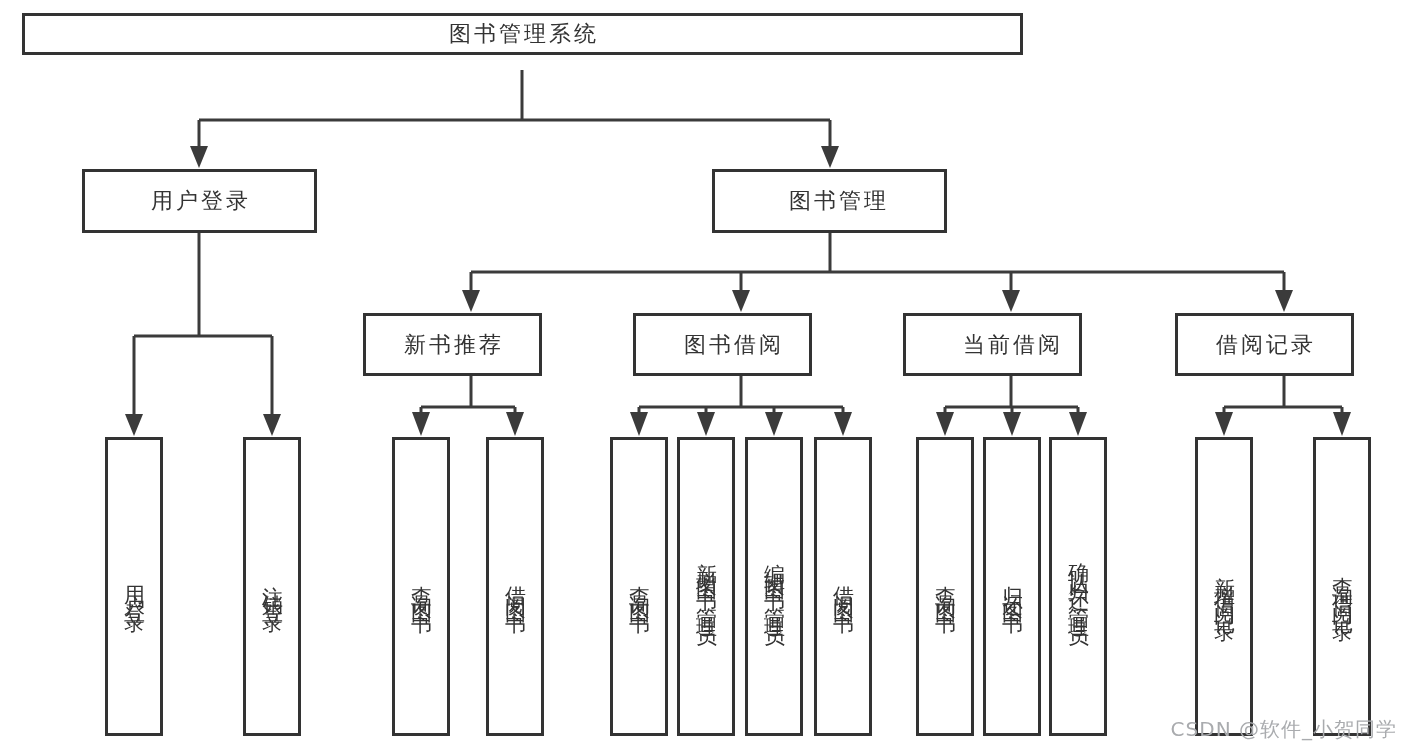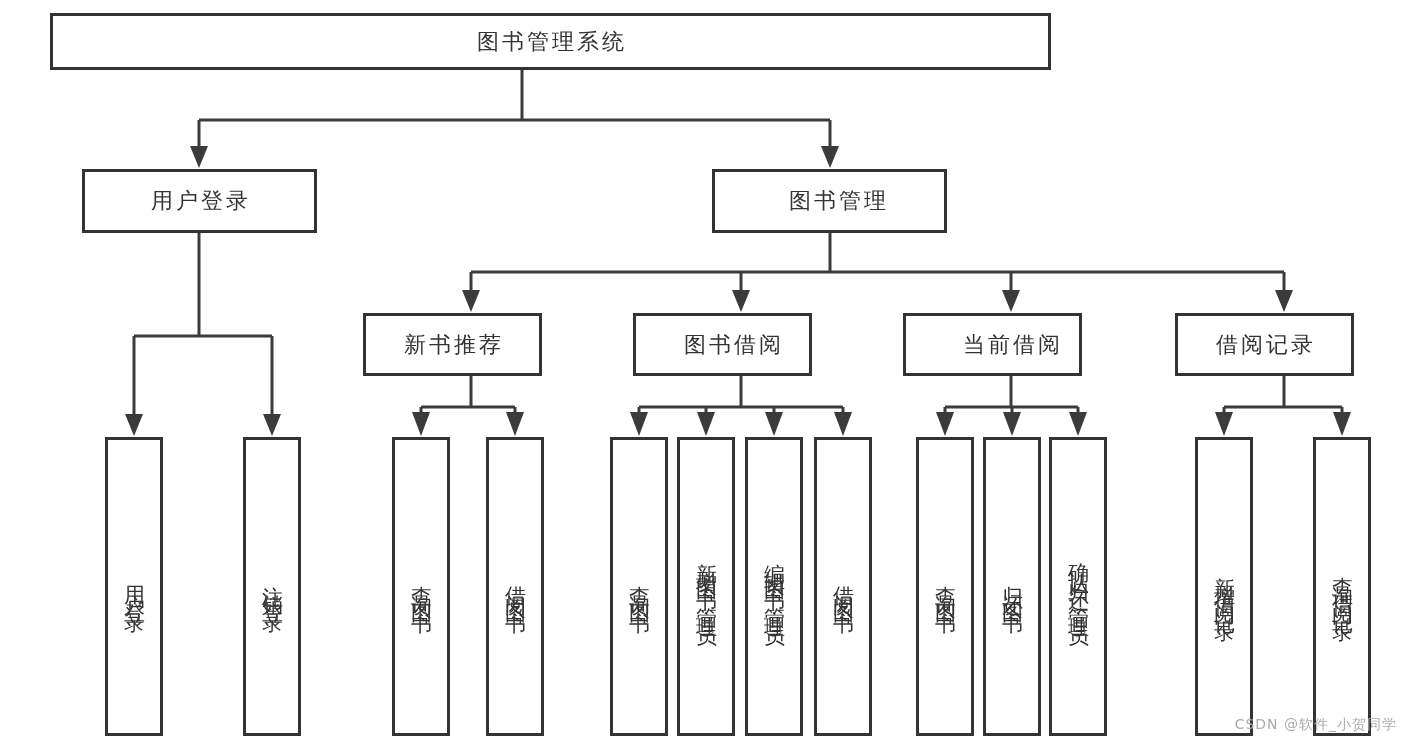--- a/index.html
+++ b/index.html
@@ -31,34 +31,34 @@
   }
   .hbox{font-size:22px;letter-spacing:3px;text-indent:3px;white-space:nowrap;}
   .vbox{
     font-size:21px;
     writing-mode:vertical-rl;
     text-orientation:mixed;
     letter-spacing:9px;
     line-height:1.0;
   }
   
-  .root {left:22px;  top:13px;  width:1001px;height:57px;margin-left:28px;}
+  .root {left:22px;  top:13px;  width:1001px;height:42px;}
   .l2a  {left:82px;  top:169px; width:235px; height:64px;}
   .l2b  {left:712px; top:169px; width:235px; height:64px;padding-left:16px;}
   .l3   {top:313px;  width:179px;height:63px;}
   .l3a  {left:363px;}  .l3b{left:633px;padding-left:20px;}  .l3c{left:903px;padding-left:38px;}  .l3d{left:1175px;}
   .l4   {top:437px;  width:58px; height:299px;}
   .a1{left:105px;} .a2{left:243px;}
   .b1{left:392px;} .b2{left:486px;}
   .c1{left:610px;} .c2{left:677px;} .c3{left:745px;} .c4{left:814px;}
   .d1{left:916px;} .d2{left:983px;} .d3{left:1049px;}
   .e1{left:1195px;} .e2{left:1313px;}
   #watermark{
     position:absolute;right:8px;top:716px;z-index:3;
-    font-size:14px;color:var(--wm-color);
+    font-size:20px;color:var(--wm-color);
     letter-spacing:1px;white-space:nowrap;text-align:right;
   }
 </style>
 </head>
 <body>
 
 <div id="canvas">
 
   <svg id="connectors" width="1405" height="747" viewBox="0 0 1405 747">
 

